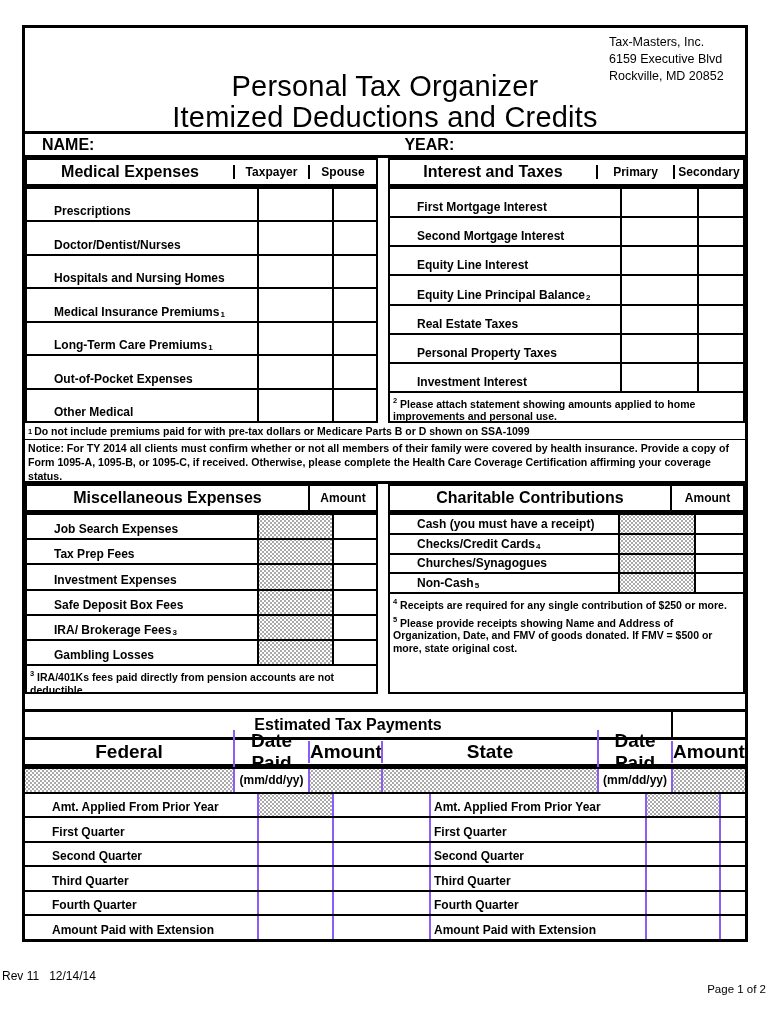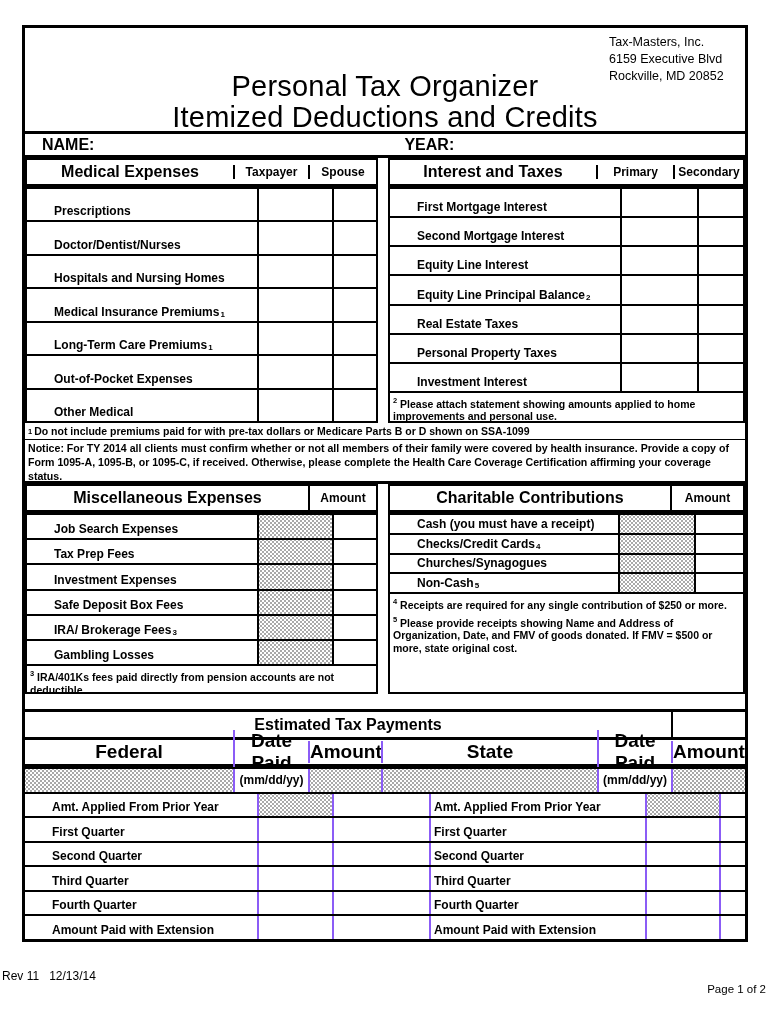--- a/index.html
+++ b/index.html
@@ -444,15 +444,15 @@
         <div class="c ec1 lbl">Amount Paid with Extension</div>
         <div class="c ec2"></div>
         <div class="c ec3"></div>
         <div class="c ec4 lbl">Amount Paid with Extension</div>
         <div class="c ec5"></div>
         <div class="c ec6"></div>
       </div>
     </div>
   </div>
 
-  <div class="footer-rev">Rev 11   12/13/14</div>
+  <div class="footer-rev">Rev 11   12/14/14</div>
   <div class="footer-page">Page 1 of 2</div>
 </div>
 
 </body></html>

